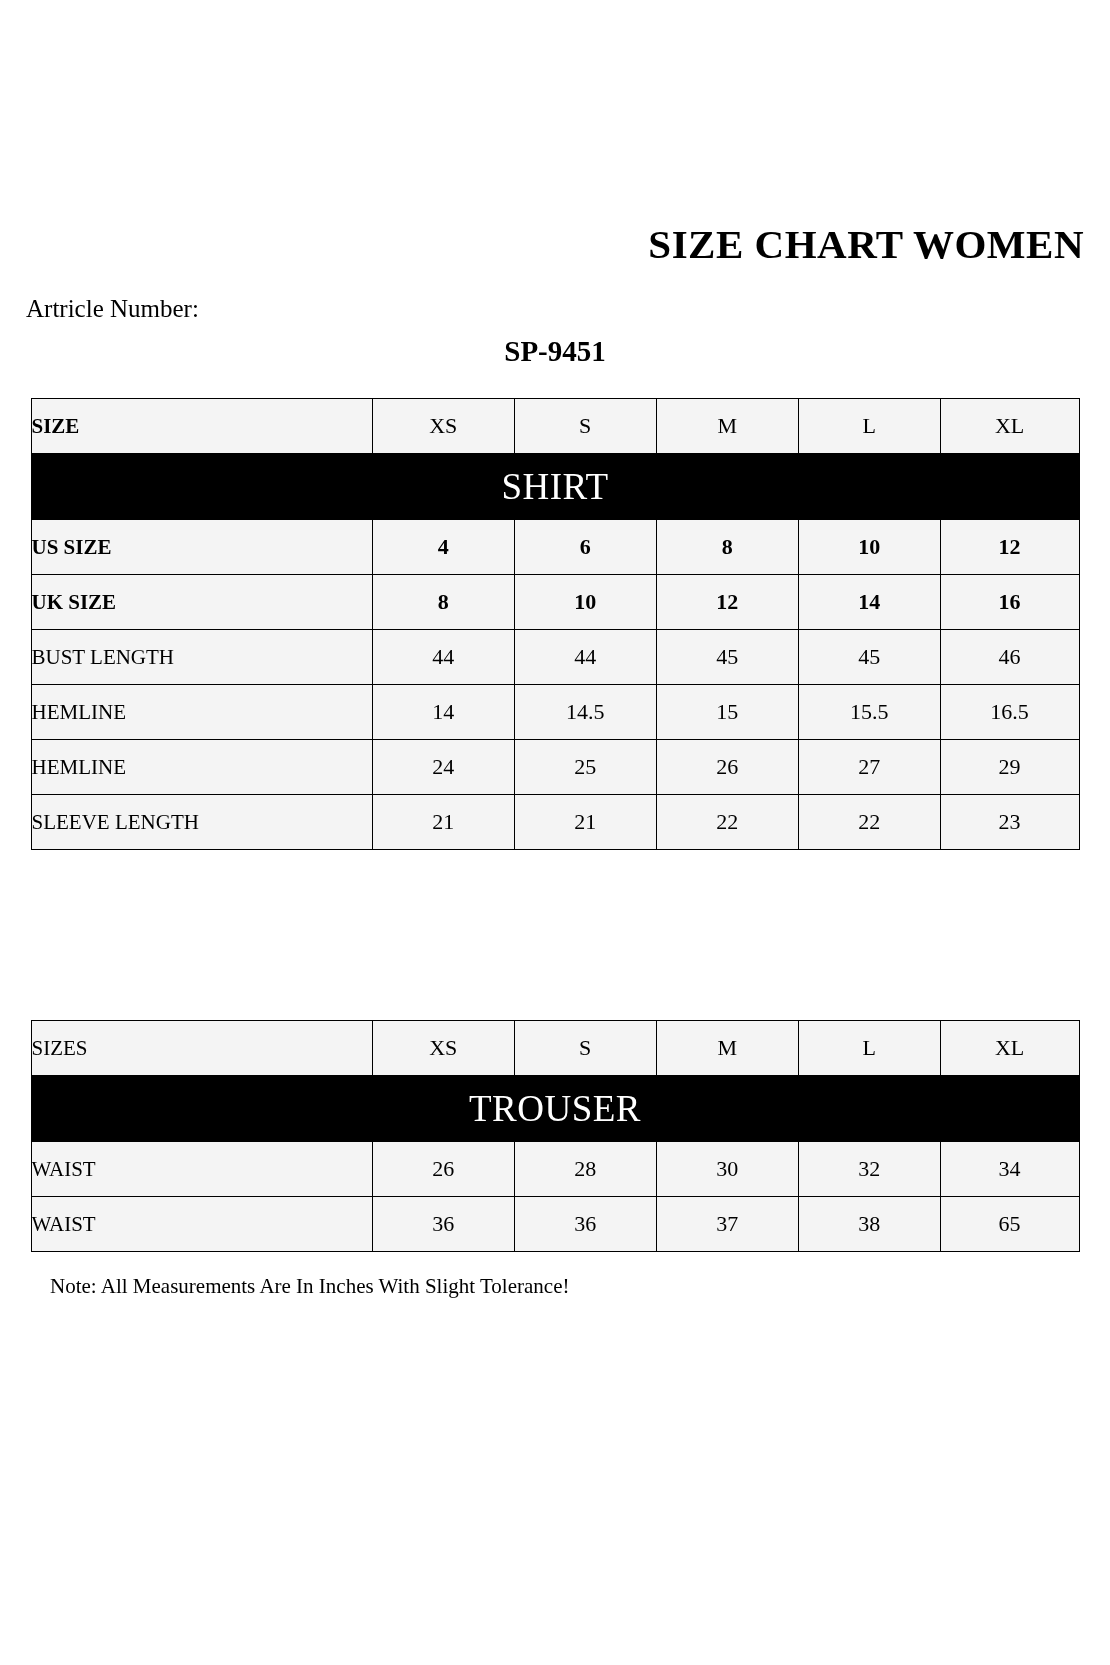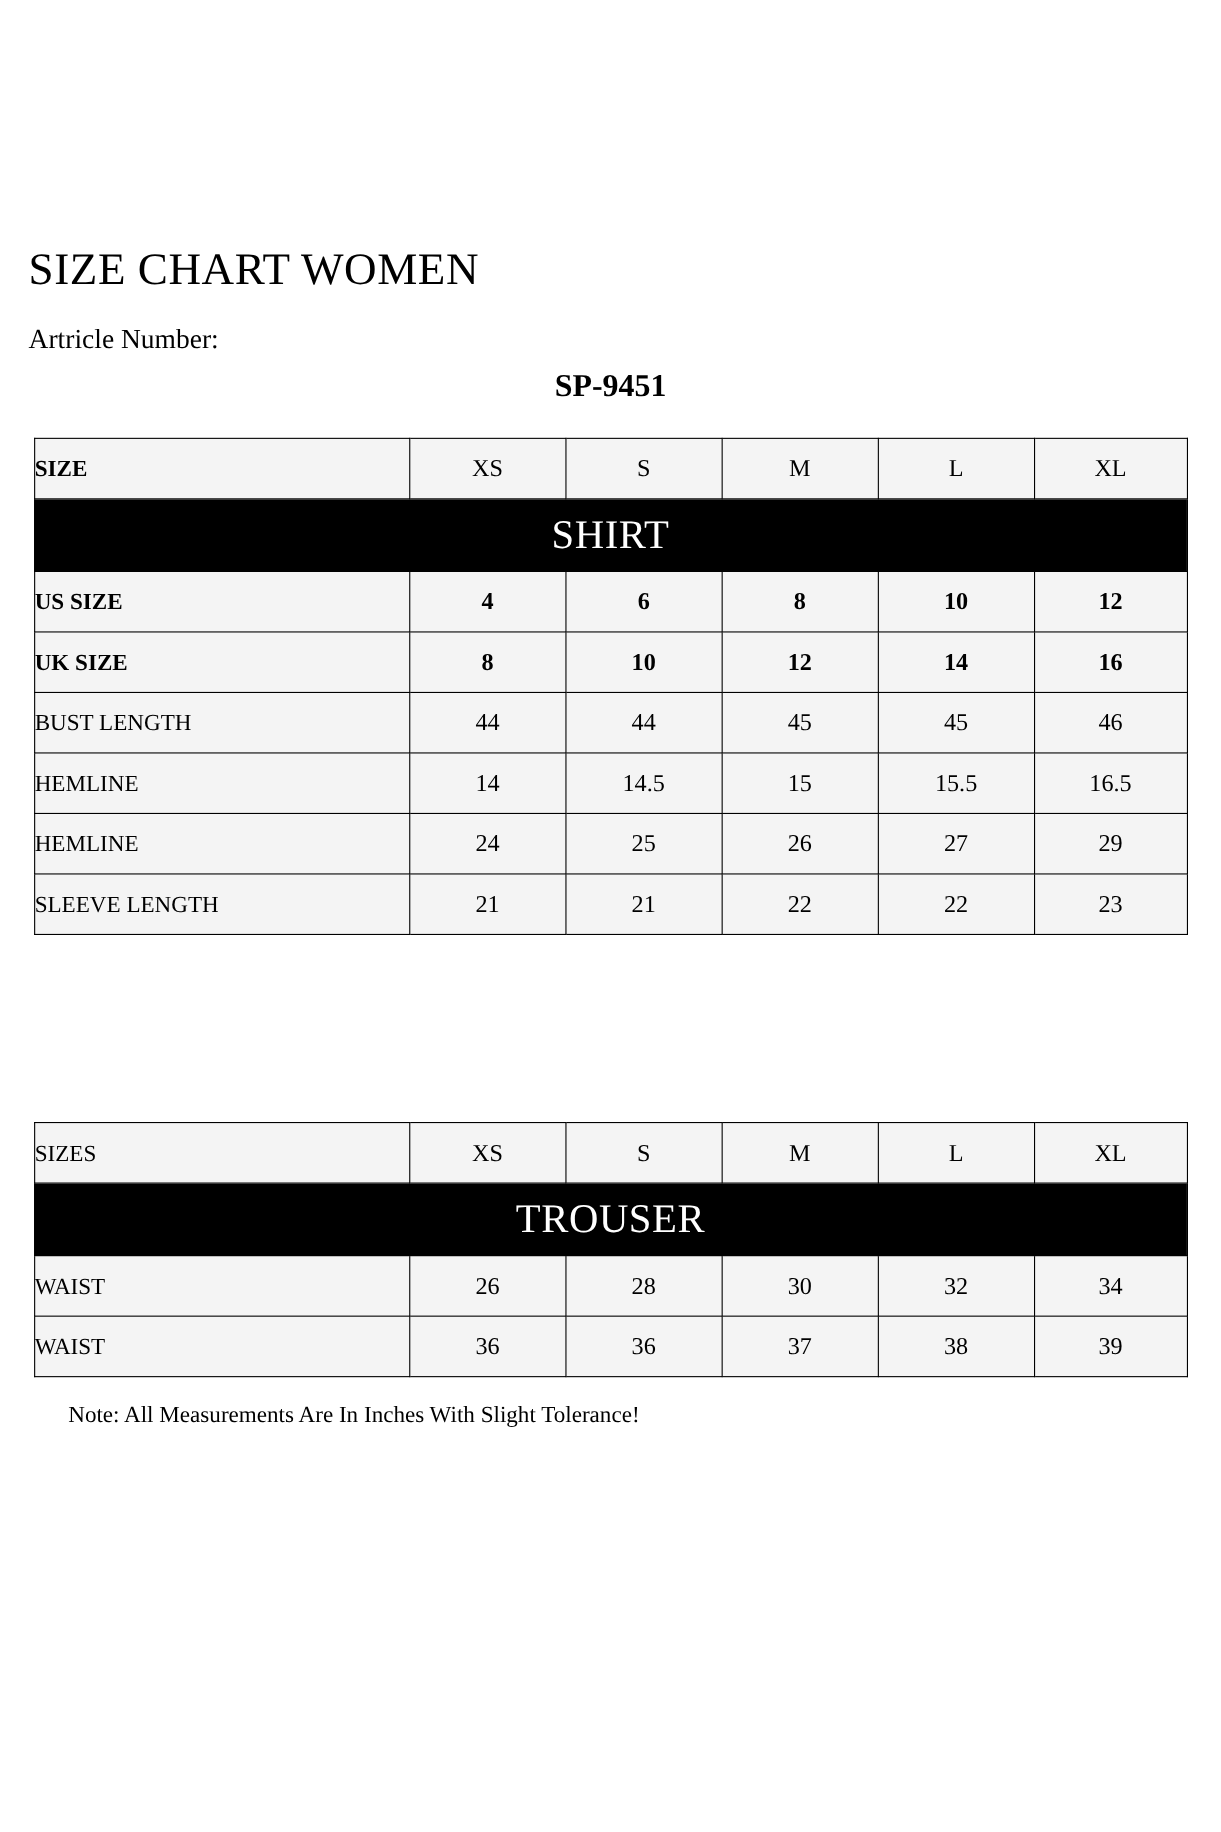--- a/index.html
+++ b/index.html
@@ -15,26 +15,26 @@
     overflow: hidden;
   }
   .page {
     position: relative;
     width: 1110px;
     height: 1665px;
     box-sizing: border-box;
     padding: 0 26px;
   }
   .title {
-    text-align: left;
+    text-align: right;
     font-size: 41px;
     letter-spacing: 0.5px;
     margin-top: 222px;
     line-height: 1.1;
-    font-weight: 400;
+    font-weight: 700;
   }
   .subtitle {
     font-size: 25px;
     margin-top: 28px;
     font-weight: 400;
   }
   .article-number {
     text-align: center;
     font-size: 29px;
     font-weight: 700;
@@ -89,21 +89,21 @@
     text-align: center;
     font-size: 22px;
     font-weight: 700;
     height: 54px;
   }
   col.c-label { width: 322px; }
   col.c-v { width: 134px; }
   col.c-v-last { width: 131px; }
   .note {
     margin-top: 22px;
-    margin-left: 36px;
+    margin-left: 24px;
     font-size: 21px;
   }
 </style>
 </head>
 <body>
 
 <div class="page">
 
   <div class="title">SIZE CHART WOMEN</div>
   <div class="subtitle">Artricle Number:</div>
@@ -209,20 +209,20 @@
         <td class="val">30</td>
         <td class="val">32</td>
         <td class="val">34</td>
       </tr>
       <tr>
         <td class="row-label">WAIST</td>
         <td class="val">36</td>
         <td class="val">36</td>
         <td class="val">37</td>
         <td class="val">38</td>
-        <td class="val">39</td>
+        <td class="val">65</td>
       </tr>
     </tbody>
   </table>
 
   <div class="note">Note: All Measurements Are In Inches With Slight Tolerance!</div>
 
 </div>
 
 </body></html>

